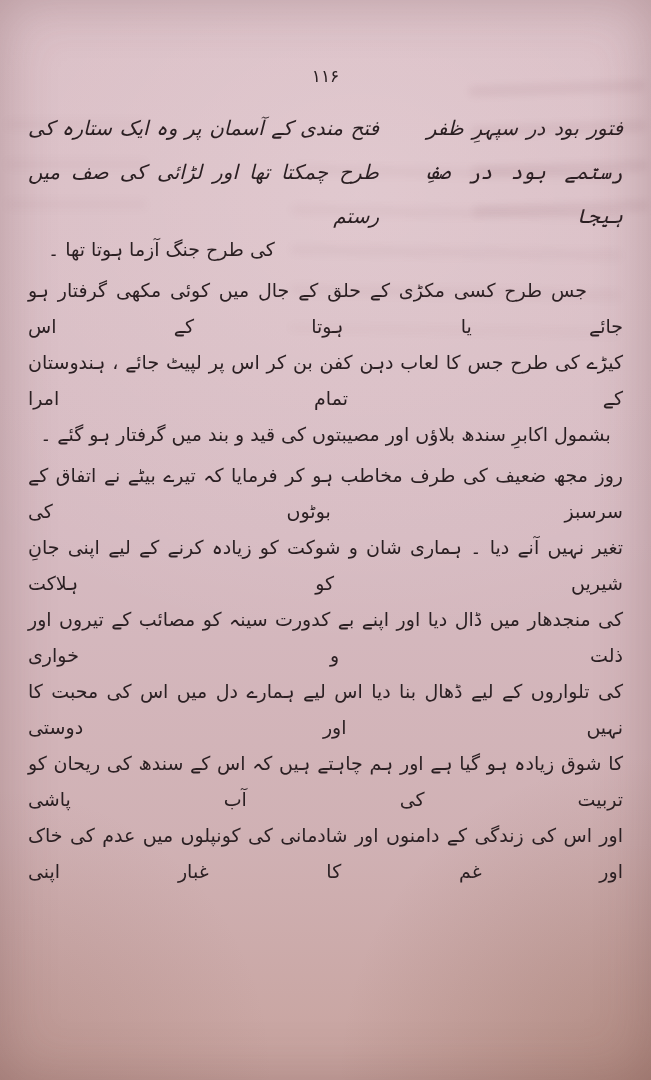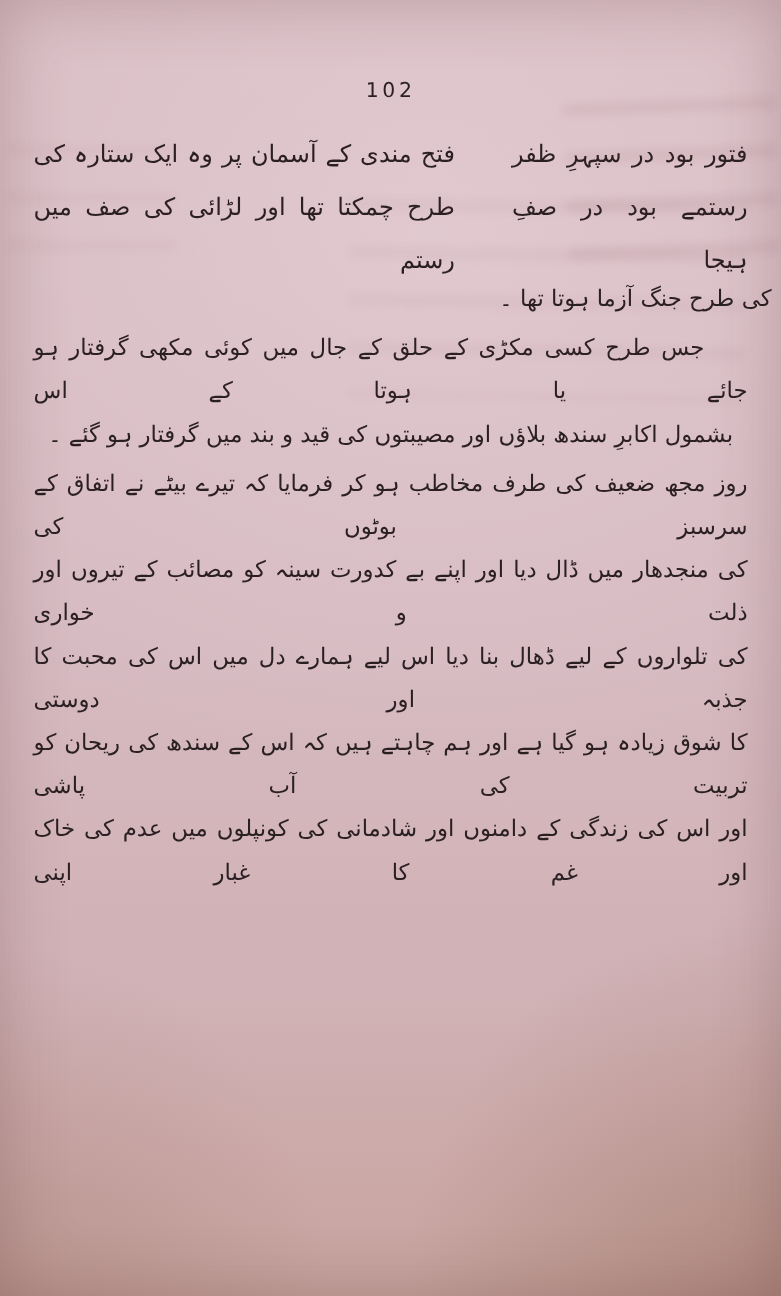--- a/index.html
+++ b/index.html
@@ -51,25 +51,26 @@
     display: flex;
     justify-content: space-between;
     align-items: flex-start;
   }
   .verse-col { font-size: 20px; line-height: 44px; }
   .verse-col.original    { width: 33%; }
   .verse-col.translation { width: 59%; }
   .vline {
     text-align: justify;
     text-align-last: justify;
+    font-style: italic;
   }
   .verse-cont {
     font-size: 19px;
     line-height: 30px;
-    text-align: right;
+    text-align: left;
     margin-top: -4px;
     transform: translateX(20px);
   }
 
   .para { margin: 0 0 5px 0; }
   .line {
     margin: 0;
     font-size: 19px;
     line-height: 36px;
     text-align: justify;
@@ -81,41 +82,43 @@
 </style>
 </head>
 <body>
 
 <div class="page">
 
   <div class="ghost g1"></div>
   <div class="ghost g2"></div>
   <div class="ghost g3"></div>
 
-  <div class="page-number">102</div>
+  <div class="page-number">۱۱۶</div>
 
   <div class="verse">
     <div class="verse-col original">
       <div class="vline">فتور بود در سپہرِ ظفر</div>
       <div class="vline">رستمے بود در صفِ ہیجا</div>
     </div>
     <div class="verse-col translation">
       <div class="vline">فتح مندی کے آسمان پر وہ ایک ستارہ کی</div>
       <div class="vline">طرح چمکتا تھا اور لڑائی کی صف میں رستم</div>
     </div>
   </div>
   <div class="verse-cont">کی طرح جنگ آزما ہوتا تھا ۔</div>
 
   <div class="para first-block">
     <p class="line indent">جس طرح کسی مکڑی کے حلق کے جال میں کوئی مکھی گرفتار ہو جائے یا ہوتا کے اس</p>
+    <p class="line">کیڑے کی طرح جس کا لعاب دہن کفن بن کر اس پر لپیٹ جائے ، ہندوستان کے تمام امرا</p>
     <p class="line center">بشمول اکابرِ سندھ بلاؤں اور مصیبتوں کی قید و بند میں گرفتار ہو گئے ۔</p>
   </div>
 
   <div class="para">
     <p class="line">روز مجھ ضعیف کی طرف مخاطب ہو کر فرمایا کہ تیرے بیٹے نے اتفاق کے سرسبز بوٹوں کی</p>
+    <p class="line">تغیر نہیں آنے دیا ۔ ہماری شان و شوکت کو زیادہ کرنے کے لیے اپنی جانِ شیریں کو ہلاکت</p>
     <p class="line">کی منجدھار میں ڈال دیا اور اپنے بے کدورت سینہ کو مصائب کے تیروں اور ذلت و خواری</p>
-    <p class="line">کی تلواروں کے لیے ڈھال بنا دیا اس لیے ہمارے دل میں اس کی محبت کا جذبہ اور دوستی</p>
+    <p class="line">کی تلواروں کے لیے ڈھال بنا دیا اس لیے ہمارے دل میں اس کی محبت کا نہیں اور دوستی</p>
     <p class="line">کا شوق زیادہ ہو گیا ہے اور ہم چاہتے ہیں کہ اس کے سندھ کی ریحان کو تربیت کی آب پاشی</p>
     <p class="line">اور اس کی زندگی کے دامنوں اور شادمانی کی کونپلوں میں عدم کی خاک اور غم کا غبار اپنی</p>
 
   </div>
 
 </div>
 
 </body></html>

